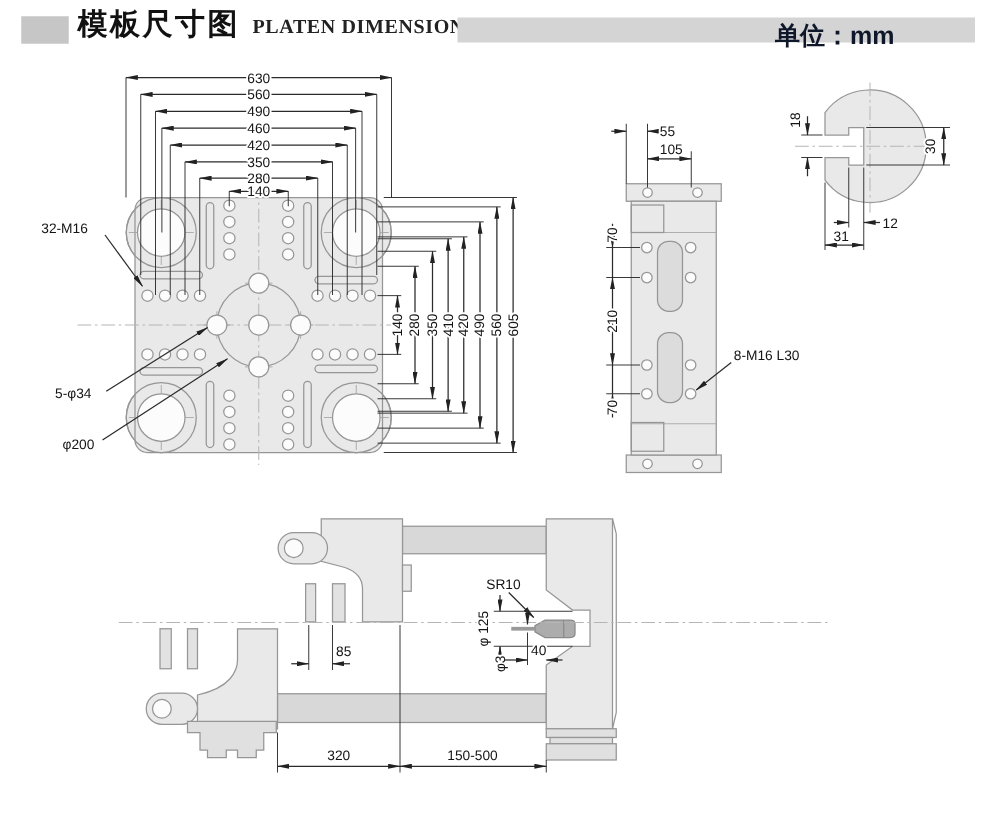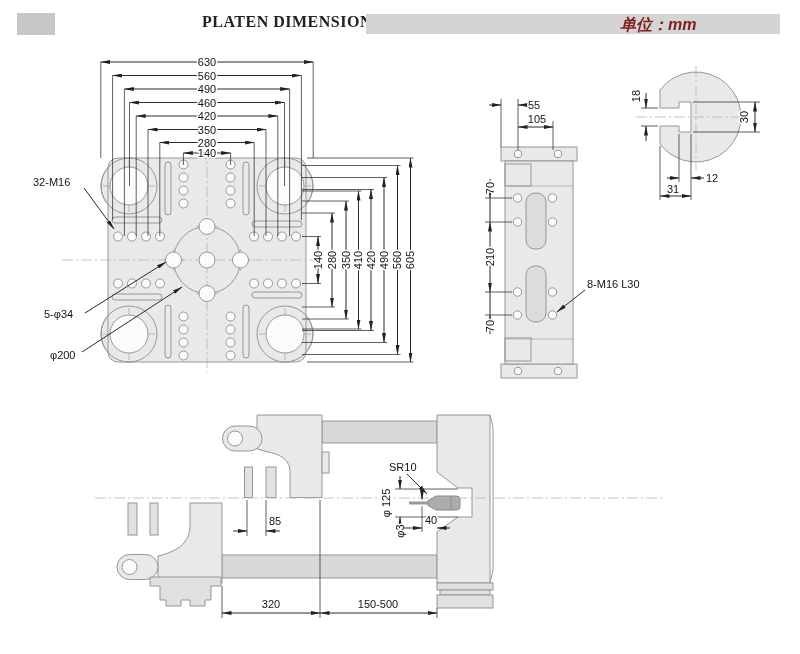--- a/index.html
+++ b/index.html
@@ -1,21 +1,21 @@
 <!DOCTYPE html>
 <html><head>
 <meta charset="utf-8">
 <style>
   html,body{margin:0;padding:0;background:#fff;width:800px;height:654px;overflow:hidden;}
   #stage{position:relative;width:800px;height:654px;background:#fff;font-family:"Liberation Sans",sans-serif;}
   .hdr-block{position:absolute;left:17px;top:13px;width:38px;height:22px;background:#c6c6c6;}
   .hdr-bar{position:absolute;left:366px;top:14px;width:414px;height:20px;background:#d4d4d4;}
   .title-cn{position:absolute;left:62px;top:3px;font-size:24px;font-weight:bold;color:#111;letter-spacing:2px;font-family:"Liberation Sans",sans-serif;}
   .title-en{position:absolute;left:202px;top:13px;font-size:16px;font-weight:bold;color:#222;letter-spacing:.5px;font-family:"Liberation Serif",serif;}
-  .unit{position:absolute;left:620px;top:15px;font-size:16px;font-weight:bold;color:#7f1d1d;font-style:italic;}
+  .unit{position:absolute;left:620px;top:15px;font-size:20px;font-weight:bold;color:#0f172a;}
   svg{position:absolute;left:0;top:0;}
   .part{fill:#e9e9e9;stroke:#969696;stroke-width:1;}
   .part2{fill:#e0e0e0;stroke:#969696;stroke-width:1;}
   .part3{fill:#e2e2e2;stroke:#969696;stroke-width:1;}
   .bar{fill:#d8d8d8;stroke:#969696;stroke-width:1;}
   .slot{fill:#dcdcdc;stroke:#969696;stroke-width:1;}
   .hole{fill:#fcfcfc;stroke:#969696;stroke-width:1;}
   .thin{stroke:#a5a5a5;stroke-width:.7;fill:none;}
   .edge{stroke:#969696;stroke-width:1;fill:none;}
   .dim{stroke:#2b2b2b;stroke-width:1;fill:none;}
@@ -24,20 +24,21 @@
   text.d,text.dl{font-family:"Liberation Sans",sans-serif;font-size:11px;fill:#141414;paint-order:stroke;stroke:#fff;stroke-width:3px;stroke-linejoin:round;}
   text.d{text-anchor:middle;}
   text.dl{text-anchor:start;}
 </style>
 </head>
 <body>
 
 <div id="stage">
 
   <div class="hdr-block"></div>
+  <div class="title-cn">模板尺寸图</div>
   <div class="title-en">PLATEN DIMENSIONS</div>
   <div class="hdr-bar"></div>
   <div class="unit">单位：mm</div>
 
   <svg width="800" height="654" viewBox="0 0 800 654">
     <defs>
       <marker id="ah" viewBox="0 0 10 4" refX="9.5" refY="2" markerWidth="10" markerHeight="4" orient="auto-start-reverse">
         <path d="M0,0 L10,2 L0,4 Z" fill="#222"></path>
       </marker>
     </defs>

